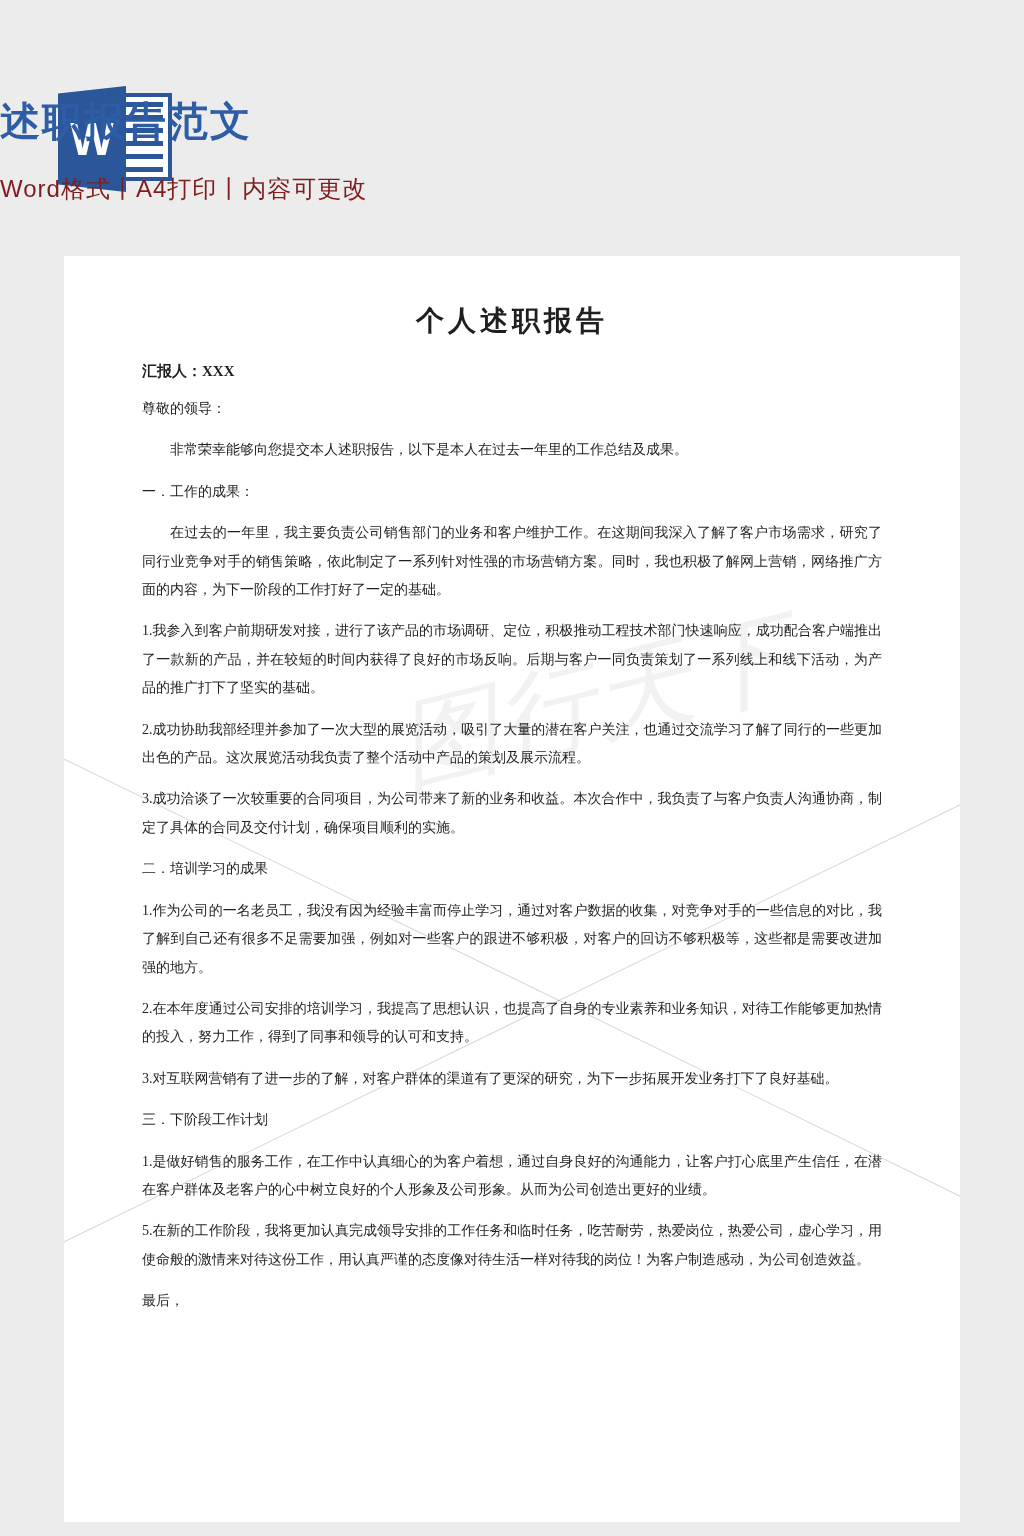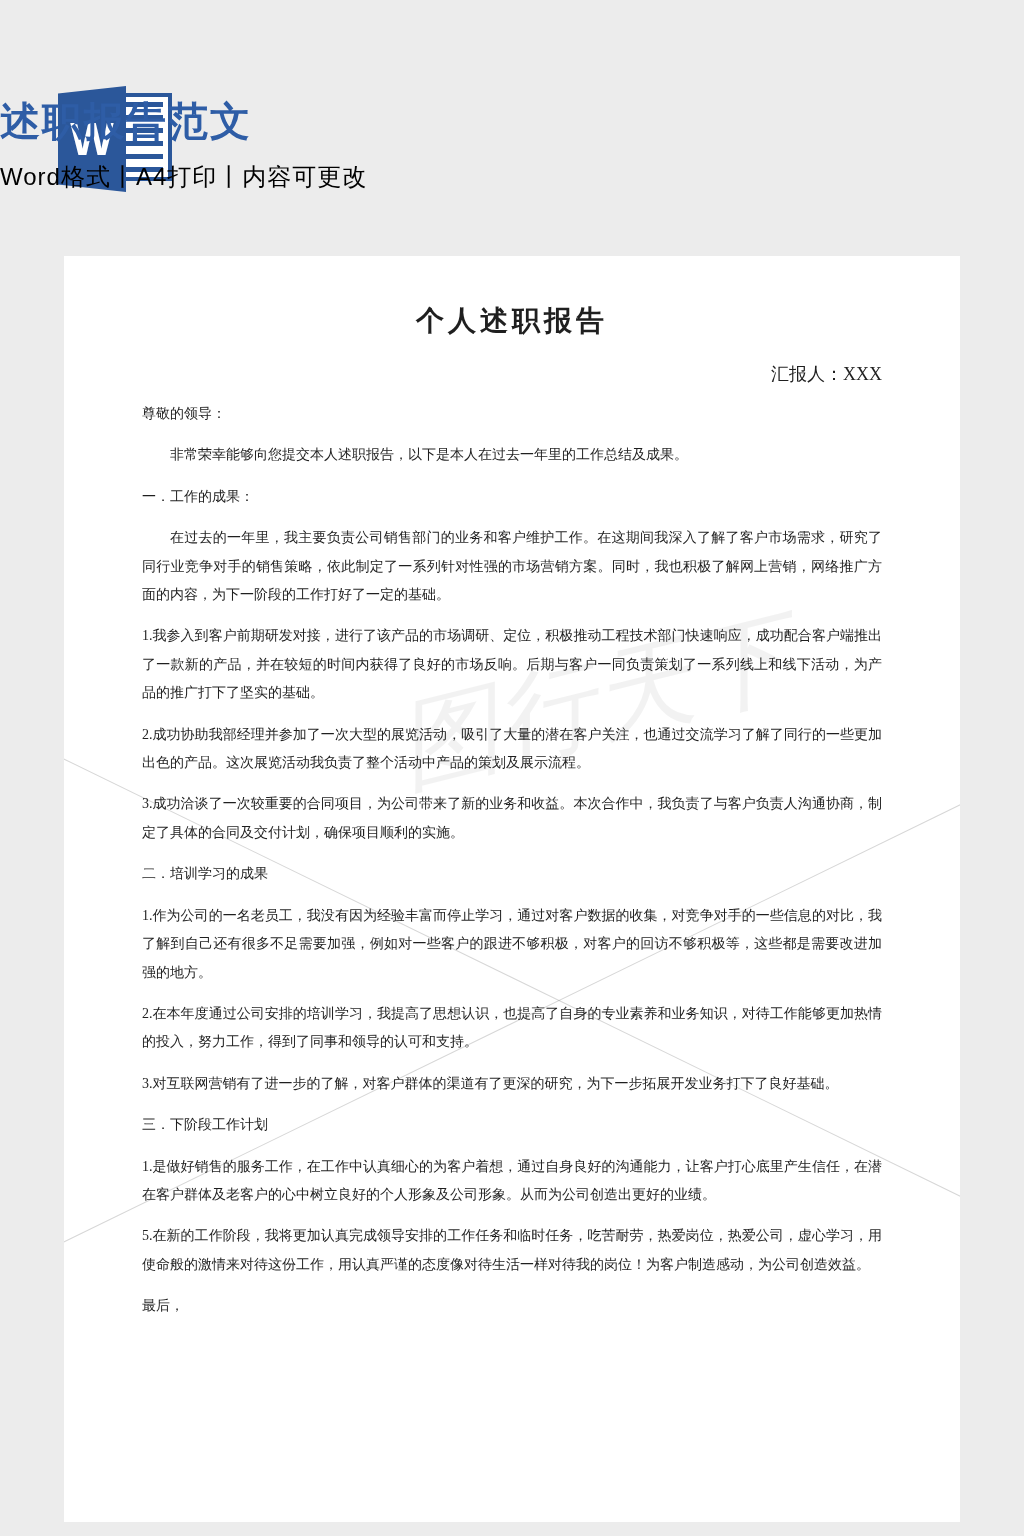--- a/index.html
+++ b/index.html
@@ -10,29 +10,29 @@
   .tpl-header{position:absolute;left:0;top:0;width:100%;height:256px;}
   .word-logo{position:absolute;left:58px;top:86px;width:114px;height:106px;}
   .doc-sheet{position:absolute;right:0;top:7px;width:60px;height:88px;background:#fff;border:4px solid #2b579a;box-sizing:border-box;}
   .doc-sheet::before{content:"";position:absolute;inset:5px;background:repeating-linear-gradient(to bottom,#2b579a 0 5px,#ffffff 5px 13px);}
   .blue-panel{position:absolute;left:0;top:0;width:68px;height:106px;background:#2b579a;
     clip-path:polygon(0 7%,100% 0,100% 100%,0 93%);
     display:flex;align-items:center;justify-content:center;}
   .blue-panel span{color:#fff;font-weight:bold;font-size:46px;font-family:"Liberation Sans",sans-serif;}
   .header-text{position:absolute;left:0;top:94px;width:100%;}
   .tpl-title{margin:0;font-size:40px;font-weight:bold;color:#2e5da6;letter-spacing:2px;}
-  .tpl-subtitle{margin:12px 0 0 0;font-size:24px;font-weight:500;color:#000000;letter-spacing:1px;}
+  .tpl-subtitle{margin:24px 0 0 0;font-size:24px;font-weight:500;color:#7f1d1d;letter-spacing:1px;}
 
   
   .doc-page{position:absolute;left:64px;top:256px;width:896px;height:1266px;background:#ffffff;
     box-sizing:border-box;padding:36px 78px 0 78px;overflow:hidden;
     font-family:"Liberation Serif","DejaVu Serif",serif;color:#1f1f1f;}
   .doc-content{position:relative;z-index:1;}
   .doc-title{margin:10px 0 22px 0;text-align:center;font-size:28px;font-weight:bold;letter-spacing:4px;}
-  .doc-reporter{margin:0 0 14px 0;text-align:right;font-size:18px;font-weight:normal;}
+  .doc-reporter{margin:0 0 14px 0;text-align:left;font-size:15px;font-weight:bold;}
   .para{margin:13px 0;font-size:14px;line-height:28.4px;text-align:justify;}
   .para.indent{text-indent:2em;}
 
   
   .wm-line{position:absolute;left:-60px;top:744px;width:1110px;height:1px;background:rgba(0,0,0,0.16);z-index:0;}
   .wm-line.a{transform:rotate(-26deg);}
   .wm-line.b{transform:rotate(26deg);}
   .wm-text{position:absolute;left:330px;top:380px;z-index:0;font-size:100px;font-style:italic;
     color:rgba(0,0,0,0.05);transform:rotate(-14deg);white-space:nowrap;
     font-family:"Liberation Serif","DejaVu Serif",serif;}

